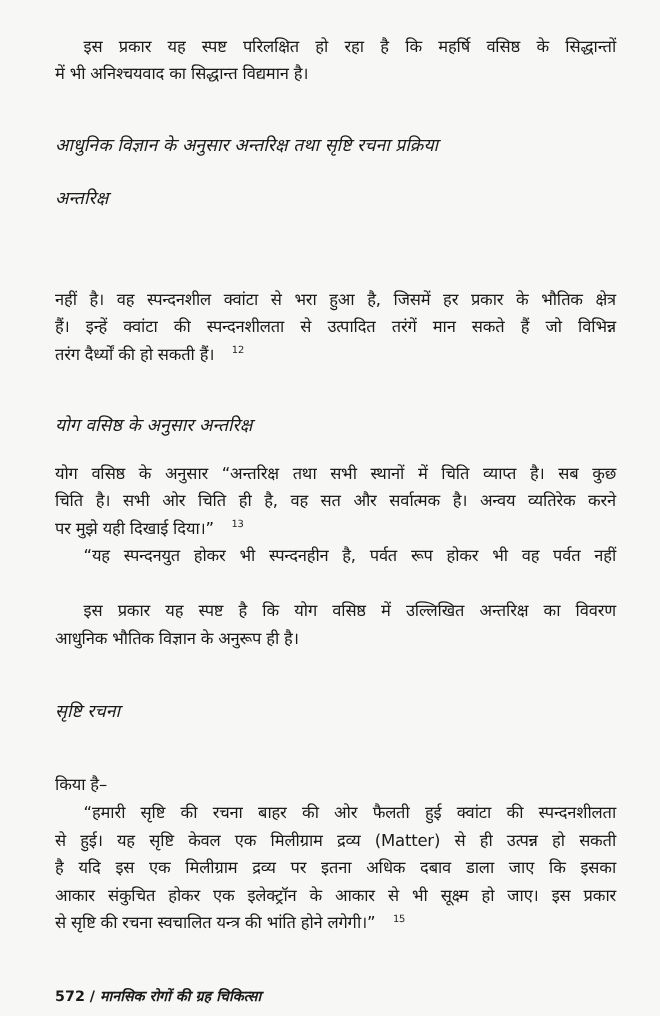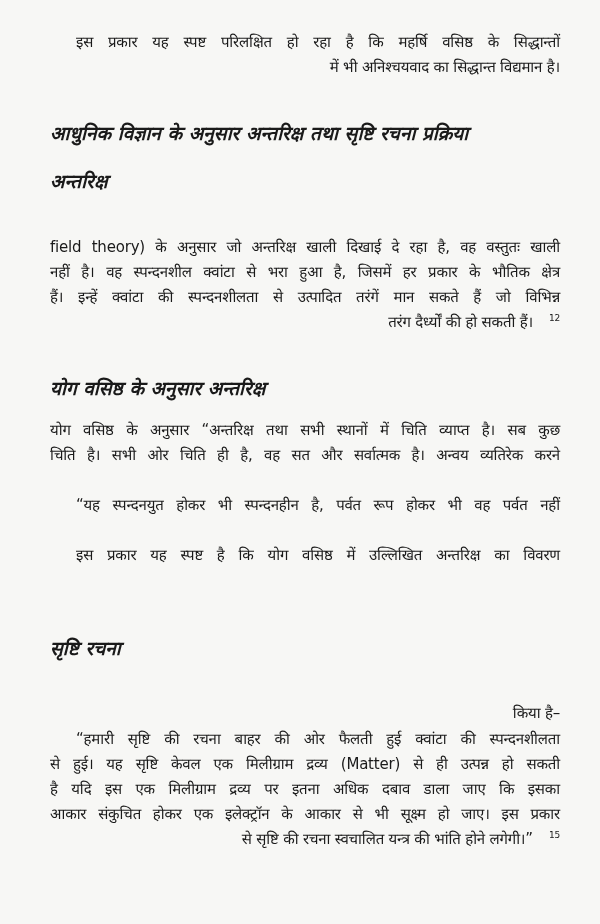--- a/index.html
+++ b/index.html
@@ -8,66 +8,69 @@
     background: #f7f7f5;
     font-family: "DejaVu Sans", "Liberation Sans", sans-serif;
     color: #1a1a1a;
     position: relative;
   }
   .page { position: absolute; left: 0; top: 0; width: 540px; height: 924px; }
   .line {
     position: absolute; left: 50px; width: 510px;
     font-size: 15px; line-height: 24px; white-space: nowrap;
     letter-spacing: -0.2px;
-    text-align: right;
   }
   .just { text-align: justify; text-align-last: justify; }
   .indent { left: 76px; width: 484px; }
   .heading {
     position: absolute; left: 50px;
-    font-size: 19px; font-style: italic; white-space: nowrap;
+    font-size: 16px; font-style: italic; white-space: nowrap;
     color: #1a1a1a;
-    font-weight: bold;
   }
   sup { font-size: 9px; vertical-align: 6px; line-height: 0; padding-left: 16px; }
   .footer {
     position: absolute; left: 50px; top: 896px;
     font-size: 13px; font-weight: bold; white-space: nowrap;
   }
   .footer .title { font-style: italic; }
 </style>
 </head>
 <body>
 
 <div class="page">
 
   <div class="line indent just" style="top:30px">इस प्रकार यह स्पष्ट परिलक्षित हो रहा है कि महर्षि वसिष्ठ के सिद्धान्तों</div>
   <div class="line" style="top:55px">में भी अनिश्चयवाद का सिद्धान्त विद्यमान है।</div>
 
   <div class="heading" style="top:120px">आधुनिक विज्ञान के अनुसार अन्तरिक्ष तथा सृष्टि रचना प्रक्रिया</div>
 
   <div class="heading" style="top:168px">अन्तरिक्ष</div>
 
-  <div class="line just" style="top:235px">field theory) के अनुसार जो अन्तरिक्ष खाली दिखाई दे रहा है, वह वस्तुतः खाली</div>
   <div class="line just" style="top:260px">नहीं है। वह स्पन्दनशील क्वांटा से भरा हुआ है, जिसमें हर प्रकार के भौतिक क्षेत्र</div>
   <div class="line just" style="top:285px">हैं। इन्हें क्वांटा की स्पन्दनशीलता से उत्पादित तरंगें मान सकते हैं जो विभिन्न</div>
   <div class="line" style="top:310px"><span>तरंग दैर्ध्यों की हो सकती हैं।</span><sup>12</sup></div>
 
   <div class="heading" style="top:375px">योग वसिष्ठ के अनुसार अन्तरिक्ष</div>
 
   <div class="line just" style="top:418px">योग वसिष्ठ के अनुसार “अन्तरिक्ष तथा सभी स्थानों में चिति व्याप्त है। सब कुछ</div>
   <div class="line just" style="top:443px">चिति है। सभी ओर चिति ही है, वह सत और सर्वात्मक है। अन्वय व्यतिरेक करने</div>
+  <div class="line" style="top:468px"><span>पर मुझे यही दिखाई दिया।”</span><sup>13</sup></div>
 
   <div class="line indent just" style="top:493px">“यह स्पन्दनयुत होकर भी स्पन्दनहीन है, पर्वत रूप होकर भी वह पर्वत नहीं</div>
 
   <div class="line indent just" style="top:543px">इस प्रकार यह स्पष्ट है कि योग वसिष्ठ में उल्लिखित अन्तरिक्ष का विवरण</div>
+  <div class="line" style="top:568px">आधुनिक भौतिक विज्ञान के अनुरूप ही है।</div>
 
   <div class="heading" style="top:635px">सृष्टि रचना</div>
 
   <div class="line" style="top:701px">किया है–</div>
 
   <div class="line just" style="top:752px">से हुई। यह सृष्टि केवल एक मिलीग्राम द्रव्य (Matter) से ही उत्पन्न हो सकती</div>
   <div class="line indent just" style="top:727px">“हमारी सृष्टि की रचना बाहर की ओर फैलती हुई क्वांटा की स्पन्दनशीलता</div>
   <div class="line just" style="top:777px">है यदि इस एक मिलीग्राम द्रव्य पर इतना अधिक दबाव डाला जाए कि इसका</div>
   <div class="line just" style="top:802px">आकार संकुचित होकर एक इलेक्ट्रॉन के आकार से भी सूक्ष्म हो जाए। इस प्रकार</div>
   <div class="line" style="top:827px"><span>से सृष्टि की रचना स्वचालित यन्त्र की भांति होने लगेगी।”</span><sup>15</sup></div>
 
+  <div class="footer">
+    <span>572 /</span>
+    <span class="title">मानसिक रोगों की ग्रह चिकित्सा</span>
+  </div>
 </div>
 
 </body></html>

